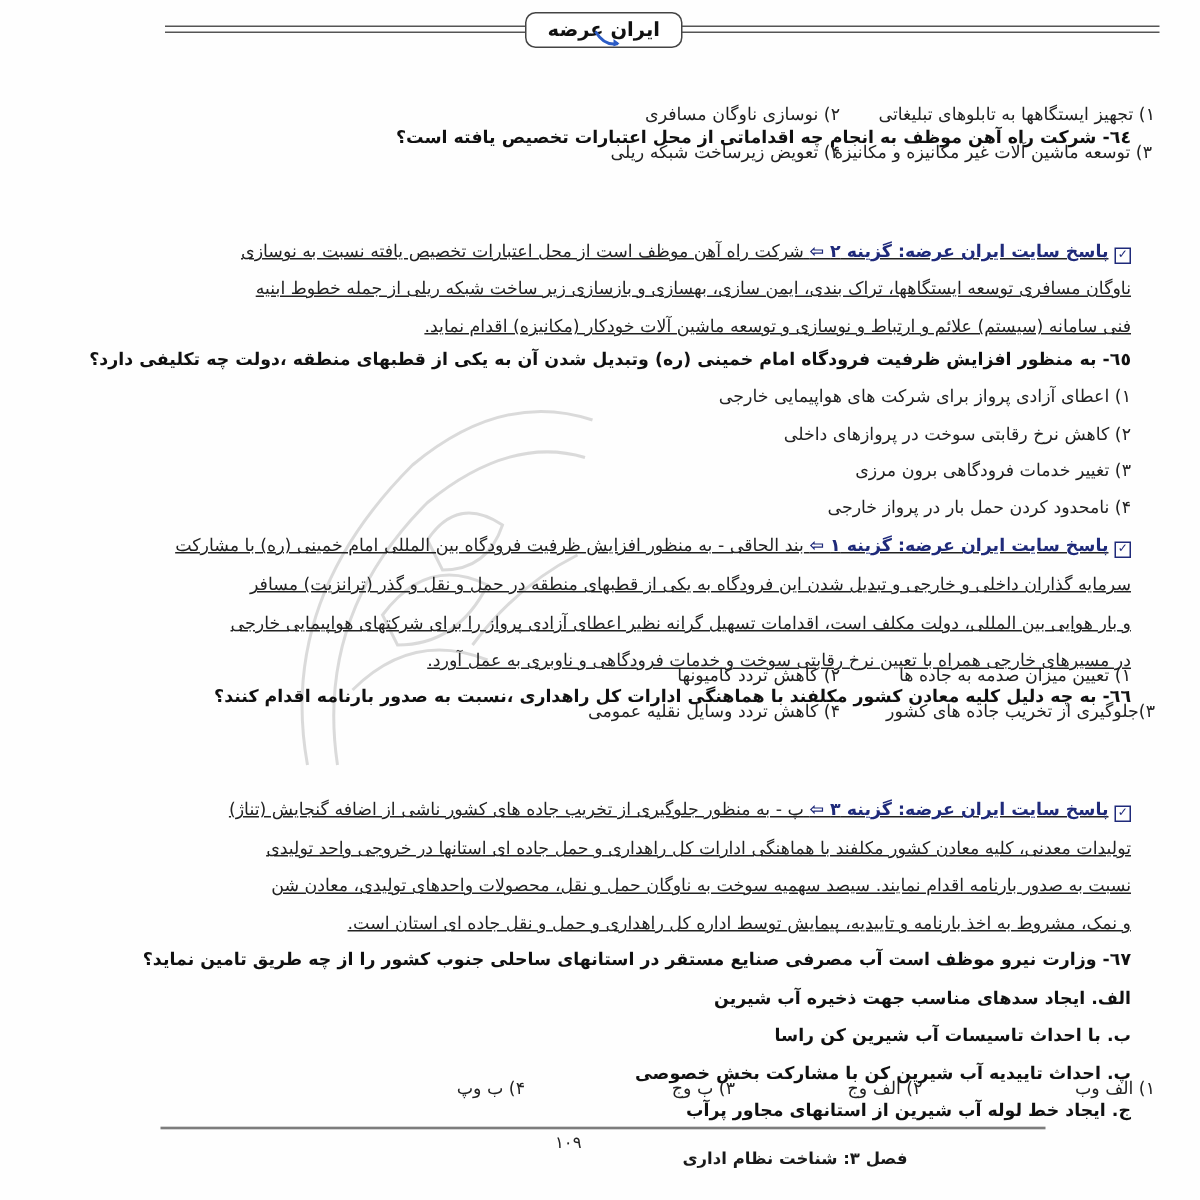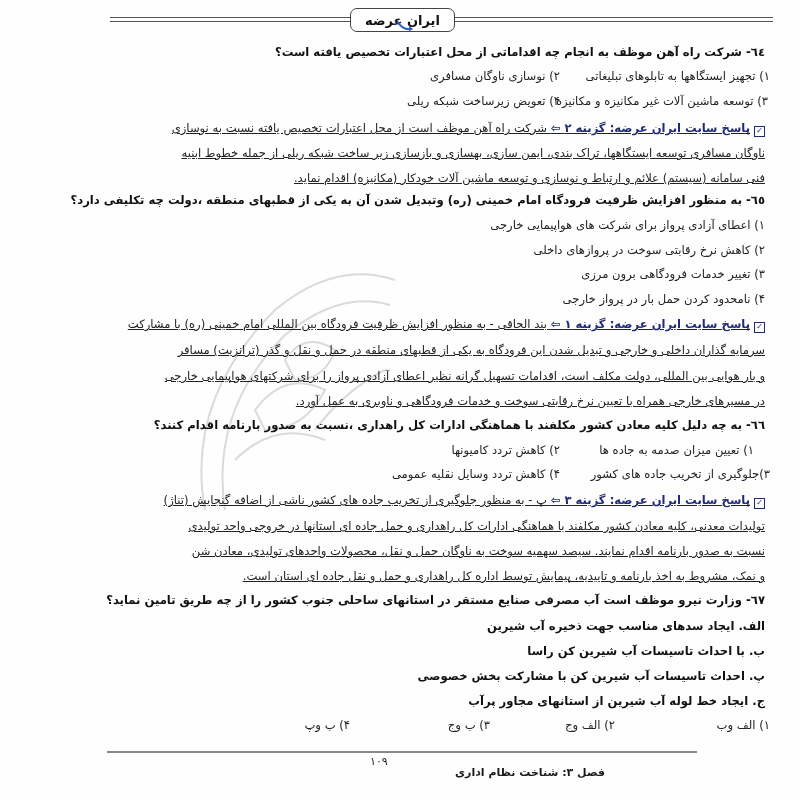--- a/index.html
+++ b/index.html
@@ -14,21 +14,21 @@
   .hdr-line.right { left:453px; width:320px; }
   .logo {
     position:absolute; left:350px; top:8px; width:103px; height:22px;
     border:1.5px solid #444; border-radius:7px; background:#fff;
     display:flex; align-items:center; justify-content:center;
     font-weight:bold; font-size:13px; color:#111; direction:rtl;
   }
   .logo .arrow { position:absolute; left:44px; top:10px; width:20px; height:14px; }
   
   .content { position:absolute; left:32px; right:30px; top:40px; direction:rtl; text-align:right; }
-  .line { position:absolute; right:5px; white-space:nowrap; font-size:11.6px; line-height:16px; }
+  .line { position:absolute; right:16px; white-space:nowrap; font-size:11.6px; line-height:16px;margin-top:39px; }
   .q { font-weight:bold; color:#111; }
   .opt { color:#222; }
   .ans { color:#222;text-decoration:underline; }
   .ans .lead { color:#1f2a7a; font-weight:bold; }
   .chk { display:inline-block; width:9px; height:9px; border:1px solid #1f2a7a; margin-left:4px; position:relative; top:1px; font-size:8px; line-height:8px; text-align:center; color:#1f2a7a; }
   .sub { font-weight:bold; color:#111; }
   .col { position:absolute; white-space:nowrap; font-size:11.6px; line-height:16px; }
   
   .wm { position:absolute; left:165px; top:250px; width:260px; height:280px; opacity:0.35; pointer-events:none; }
   
@@ -100,21 +100,21 @@
       <span class="chk">✓</span><span class="lead">پاسخ سایت ایران عرضه: گزینه ۳ ⇦</span>
       <span>پ - به منظور جلوگیری از تخریب جاده های کشور ناشی از اضافه گنجایش (تناژ)</span>
     </div>
     <div class="line ans" style="top:478px">تولیدات معدنی، کلیه معادن کشور مکلفند با هماهنگی ادارات کل راهداری و حمل جاده ای استانها در خروجی واحد تولیدی</div>
     <div class="line ans" style="top:503px">نسبت به صدور بارنامه اقدام نمایند. سیصد سهمیه سوخت به ناوگان حمل و نقل، محصولات واحدهای تولیدی، معادن شن</div>
     <div class="line ans" style="top:528px">و نمک، مشروط به اخذ بارنامه و تاییدیه، پیمایش توسط اداره کل راهداری و حمل و نقل جاده ای استان است.</div>
 
     <div class="line q" style="top:552px">٦٧- وزارت نیرو موظف است آب مصرفی صنایع مستقر در استانهای ساحلی جنوب کشور را از چه طریق تامین نماید؟</div>
     <div class="line sub" style="top:578px">الف. ایجاد سدهای مناسب جهت ذخیره آب شیرین</div>
     <div class="line sub" style="top:603px">ب. با احداث تاسیسات آب شیرین کن راسا</div>
-    <div class="line sub" style="top:628px">پ. احداث تاسیسات آب شیرین کن با مشارکت بخش خصوصی</div>
+    <div class="line sub" style="top:628px">پ. احداث تاییدیه آب شیرین کن با مشارکت بخش خصوصی</div>
     <div class="line sub" style="top:653px">ج. ایجاد خط لوله آب شیرین از استانهای مجاور پرآب</div>
     <div class="col opt" style="right:0; top:677px">۱) الف وب</div>
     <div class="col opt" style="right:155px; top:677px">۲) الف وج</div>
     <div class="col opt" style="right:280px; top:677px">۳) ب وج</div>
     <div class="col opt" style="right:420px; top:677px">۴) ب وپ</div>
   </div>
 
   <div class="ftr-line"></div>
   <div class="pno">۱۰۹</div>
   <div class="ftr-r">فصل ۳: شناخت نظام اداری</div>

